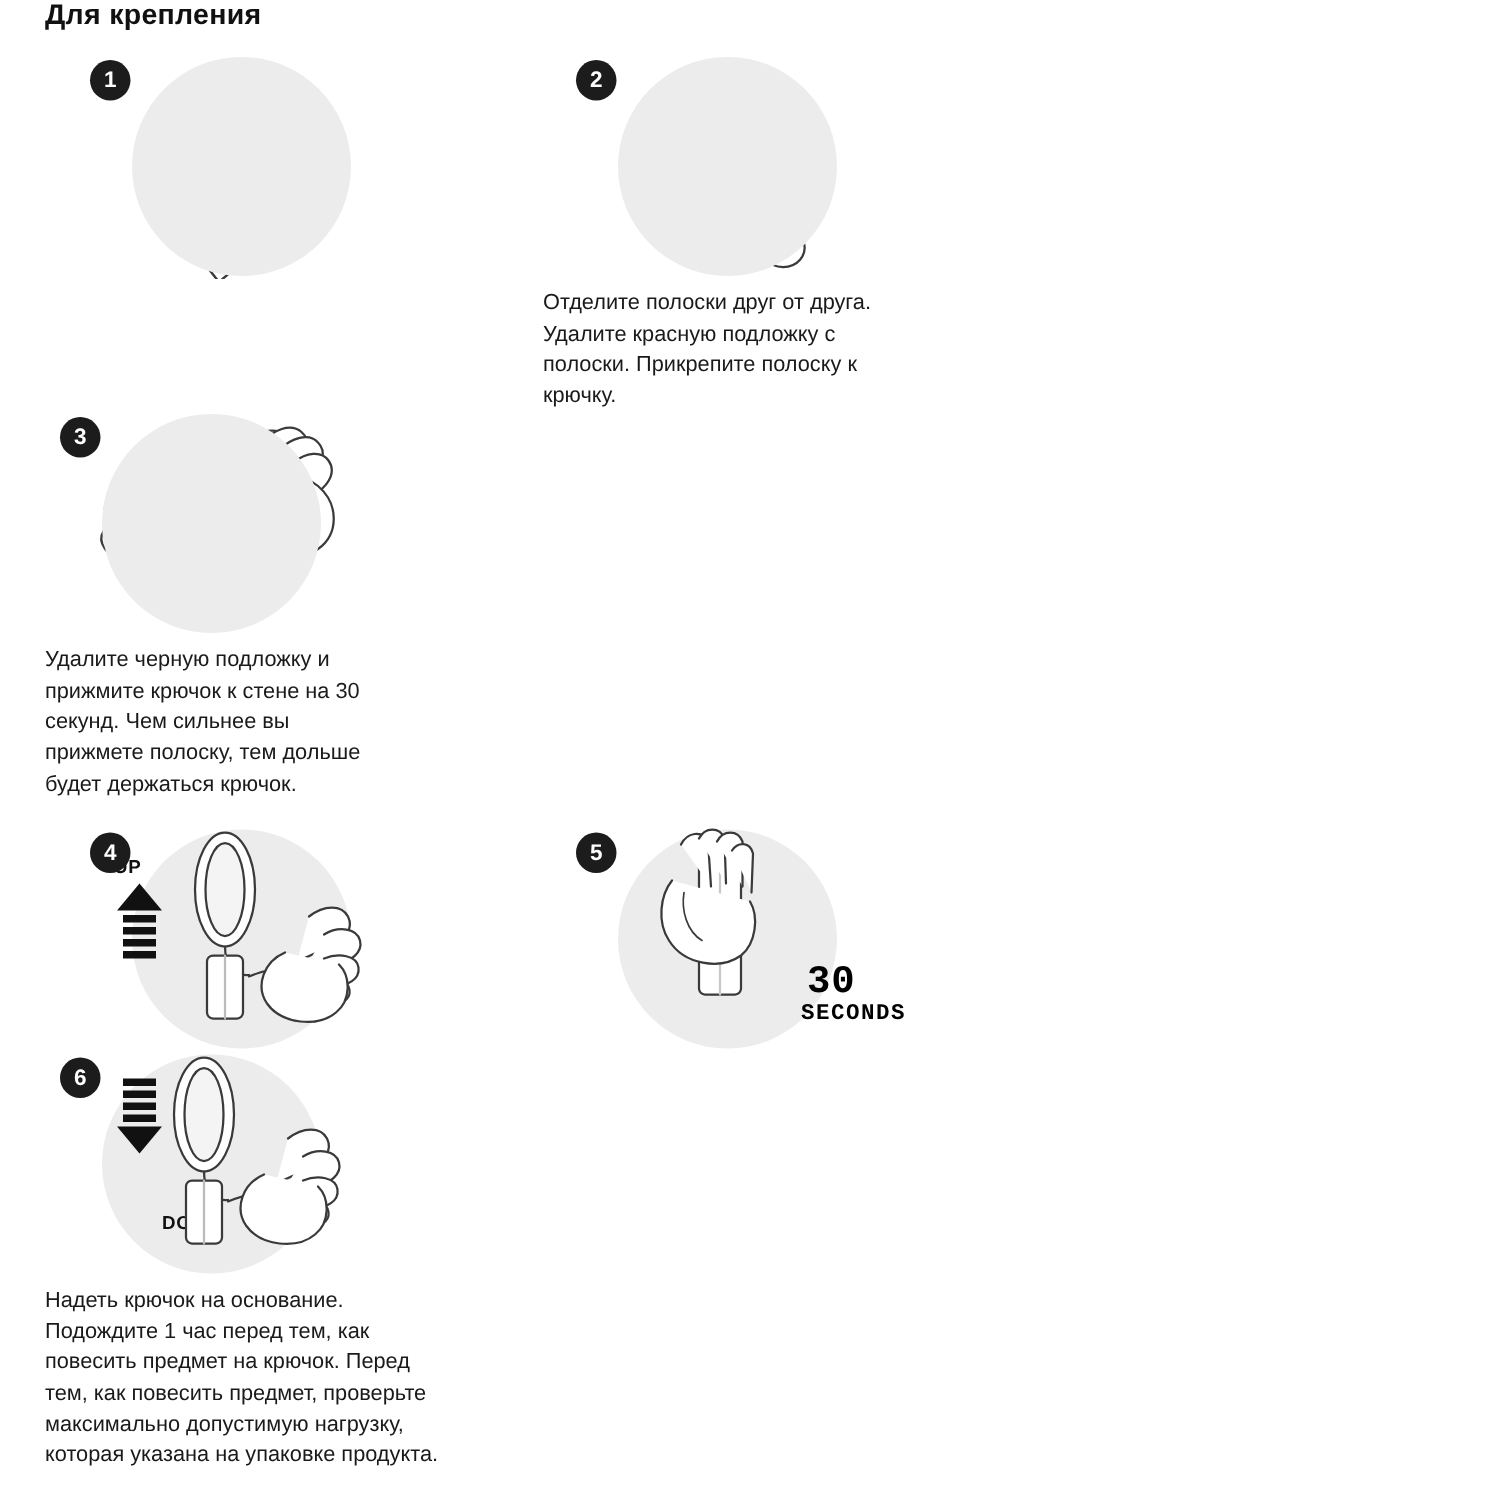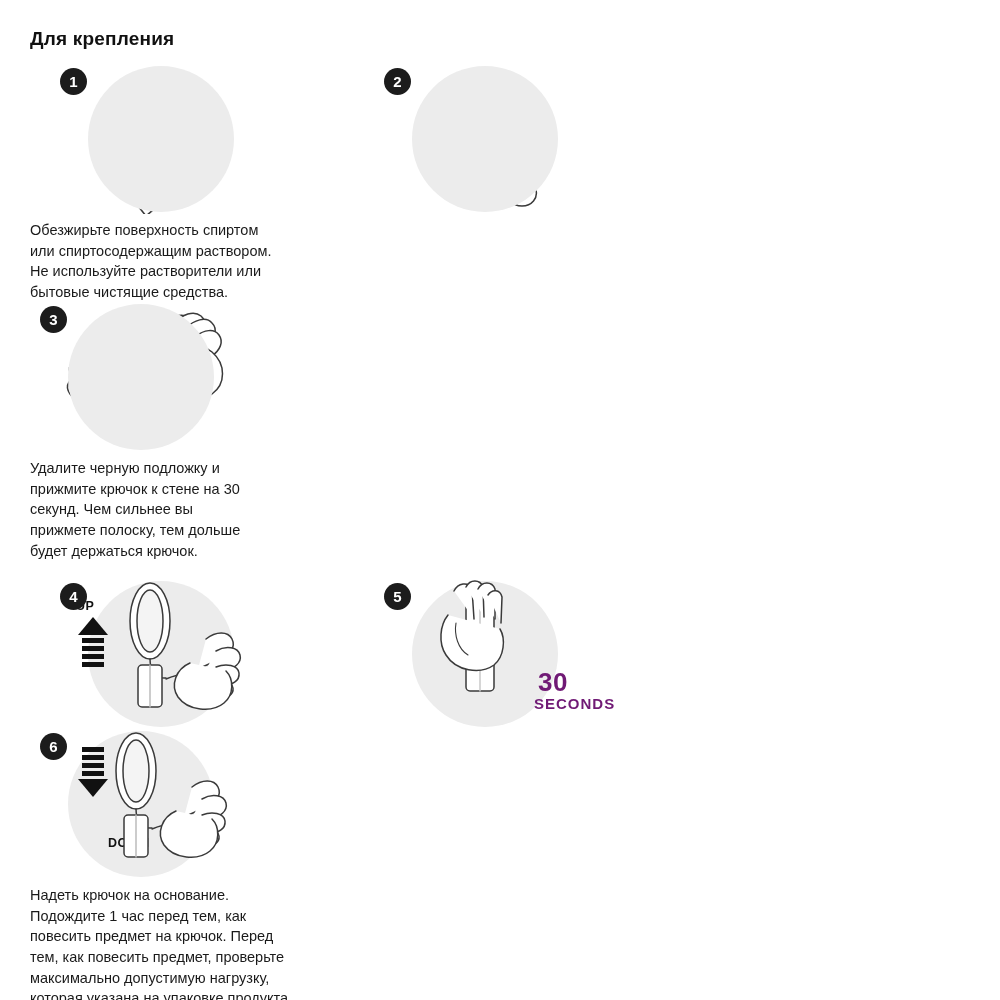--- a/index.html
+++ b/index.html
@@ -23,21 +23,21 @@
     padding: 0 30px;
   }
   .section-title {
     font-size: 19px;
     font-weight: bold;
     color: #111;
     margin: 0;
     padding: 0;
     letter-spacing: 0.2px;
   }
-  #section-mount-title { padding-top: 28px; }
+  #section-mount-title { padding-top: 0; }
   .grid {
     display: flex;
     flex-wrap: wrap;
   }
   .cell {
     box-sizing: border-box;
   }
   .illus {
     position: relative;
     height: 150px;
@@ -94,22 +94,22 @@
   }
   .tri-down {
     width: 0; height: 0;
     margin: 3px auto 0 auto;
     border-left: 15px solid transparent;
     border-right: 15px solid transparent;
     border-top: 18px solid #111;
   }
   .sec-text {
     position: absolute;
-    font-family: Liberation Sans, sans-serif;
-    color: #701a75;
+    font-family: Liberation Mono, monospace;
+    color: #000000;
   }
   .sec-num {
     font-size: 26px;
     font-weight: bold;
     letter-spacing: 0.5px;
   }
   .sec-word {
     font-size: 15px;
     font-weight: bold;
     letter-spacing: 1px;
@@ -138,43 +138,43 @@
             <path d="M137 114 C145 106 153 102 161 100" stroke-width="1.2"></path>
             <path d="M112 70 C108 58 110 48 117 42 C123 37 131 39 133 47 L138 66" fill="#ffffff"></path>
             <path d="M124 58 C122 47 125 38 132 35 C139 33 145 37 145 46 L146 64" fill="#ffffff"></path>
             <path d="M136 55 C135 45 139 37 146 36 C153 35 157 41 156 50 L155 67" fill="#ffffff"></path>
             <path d="M148 58 C149 49 154 43 160 44 C166 45 168 52 166 60 L163 74" fill="#ffffff"></path>
             <path d="M104 86 C98 78 97 70 103 66 C109 62 116 66 120 74 L128 88" fill="#ffffff"></path>
             <path d="M110 76 C112 92 122 112 136 118 C150 124 164 116 170 104 C174 96 172 84 166 76" fill="#ffffff"></path>
           </g>
         </svg>
       </div>
-      <div class="caption">Обезжирьте поверхность спиртом
-или спиртосодержащим раствором.
-Не используйте растворители или
-бытовые чистящие средства.</div>
     </div>
 
     <div class="cell" style="width:312px; margin-right:12px;">
       <div class="illus">
         <div class="circle-bg" style="left:50px; top:2px; width:146px; height:146px;"></div>
         <div class="badge" style="left:22px; top:4px;">2</div>
         <svg width="312" height="150" viewBox="0 0 312 150">
           <g fill="none" stroke="#3a3a3a" stroke-width="1.5" stroke-linejoin="round" stroke-linecap="round">
             <rect x="78" y="28" width="26" height="90" fill="#d8d8d8"></rect>
             <path d="M80 32 L102 50 M80 44 L102 62 M80 56 L102 74 M80 68 L102 86 M80 80 L102 98 M80 92 L102 110" stroke="#a9a9a9" stroke-width="1"></path>
             <ellipse cx="144" cy="72" rx="22" ry="52" fill="#ffffff"></ellipse>
             <ellipse cx="144" cy="72" rx="15" ry="44" fill="#f3f3f3"></ellipse>
             <path d="M144 124 C144 134 150 142 160 142 C170 142 176 134 174 126"></path>
             <path d="M106 58 L128 62 M106 74 L128 78" stroke-width="1.4"></path>
             <path d="M124 60 L130 62 L124 65" fill="#3a3a3a"></path>
             <path d="M124 76 L130 78 L124 81" fill="#3a3a3a"></path>
           </g>
         </svg>
       </div>
+      <div class="caption">Отделите полоски друг от друга.
+Удалите красную подложку с
+полоски. Прикрепите полоску к
+крючку.</div>
     </div>
 
     <div class="cell" style="width:300px;">
       <div class="illus">
         <div class="circle-bg" style="left:38px; top:2px; width:146px; height:146px;"></div>
         <div class="badge" style="left:10px; top:4px;">3</div>
         <svg width="300" height="150" viewBox="0 0 300 150">
           <g fill="none" stroke="#3a3a3a" stroke-width="1.5" stroke-linejoin="round" stroke-linecap="round">
             <ellipse cx="112" cy="62" rx="22" ry="52" fill="#ffffff"></ellipse>
             <ellipse cx="112" cy="62" rx="15" ry="44" fill="#f4f4f4"></ellipse>

